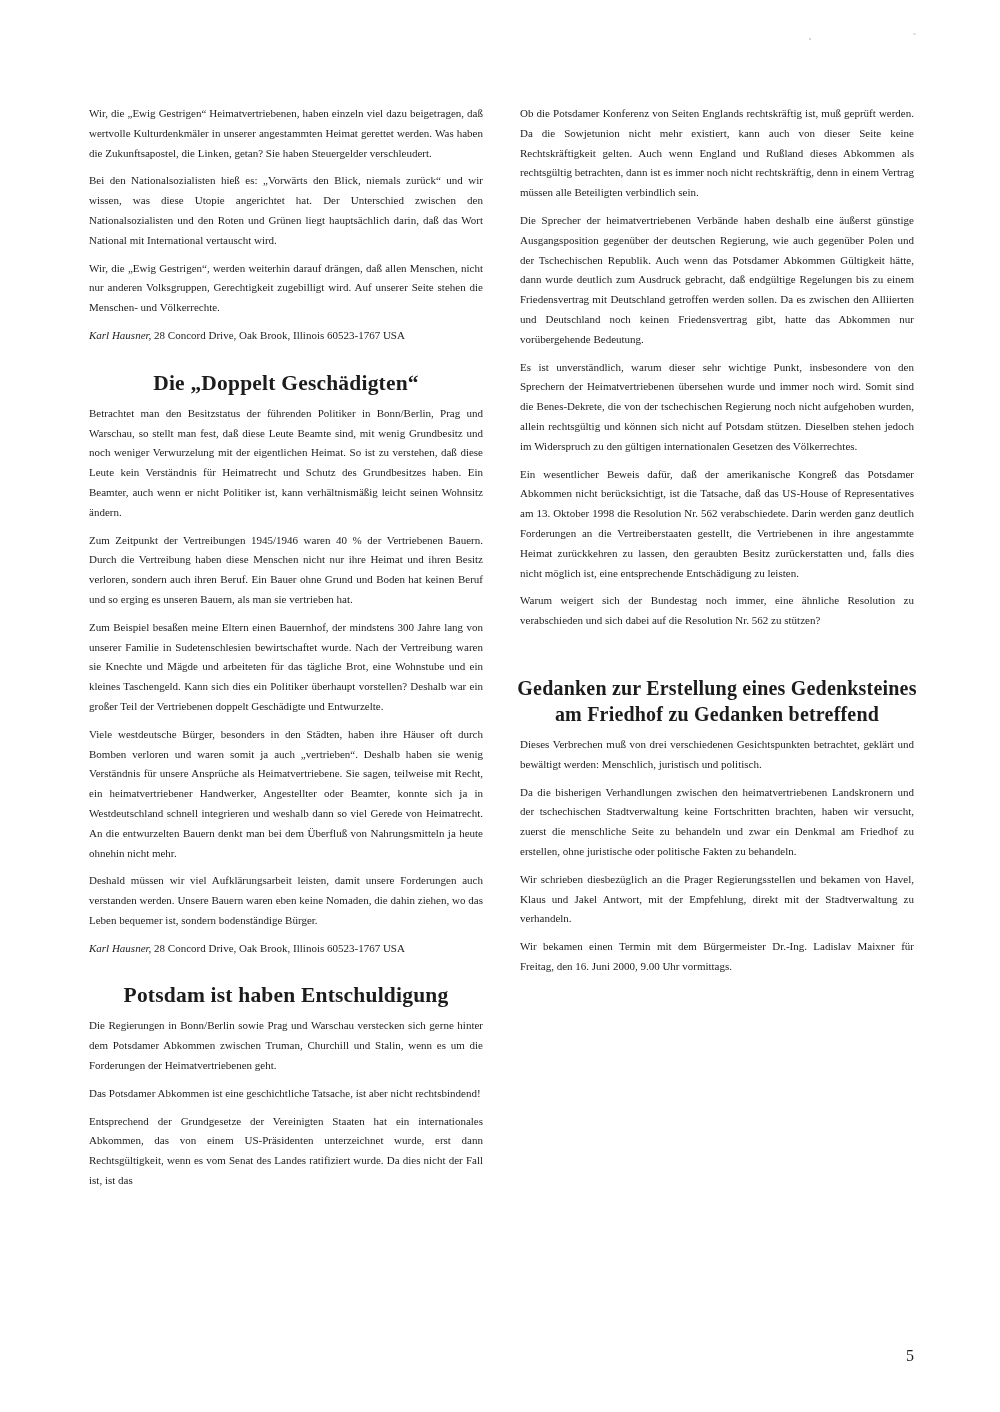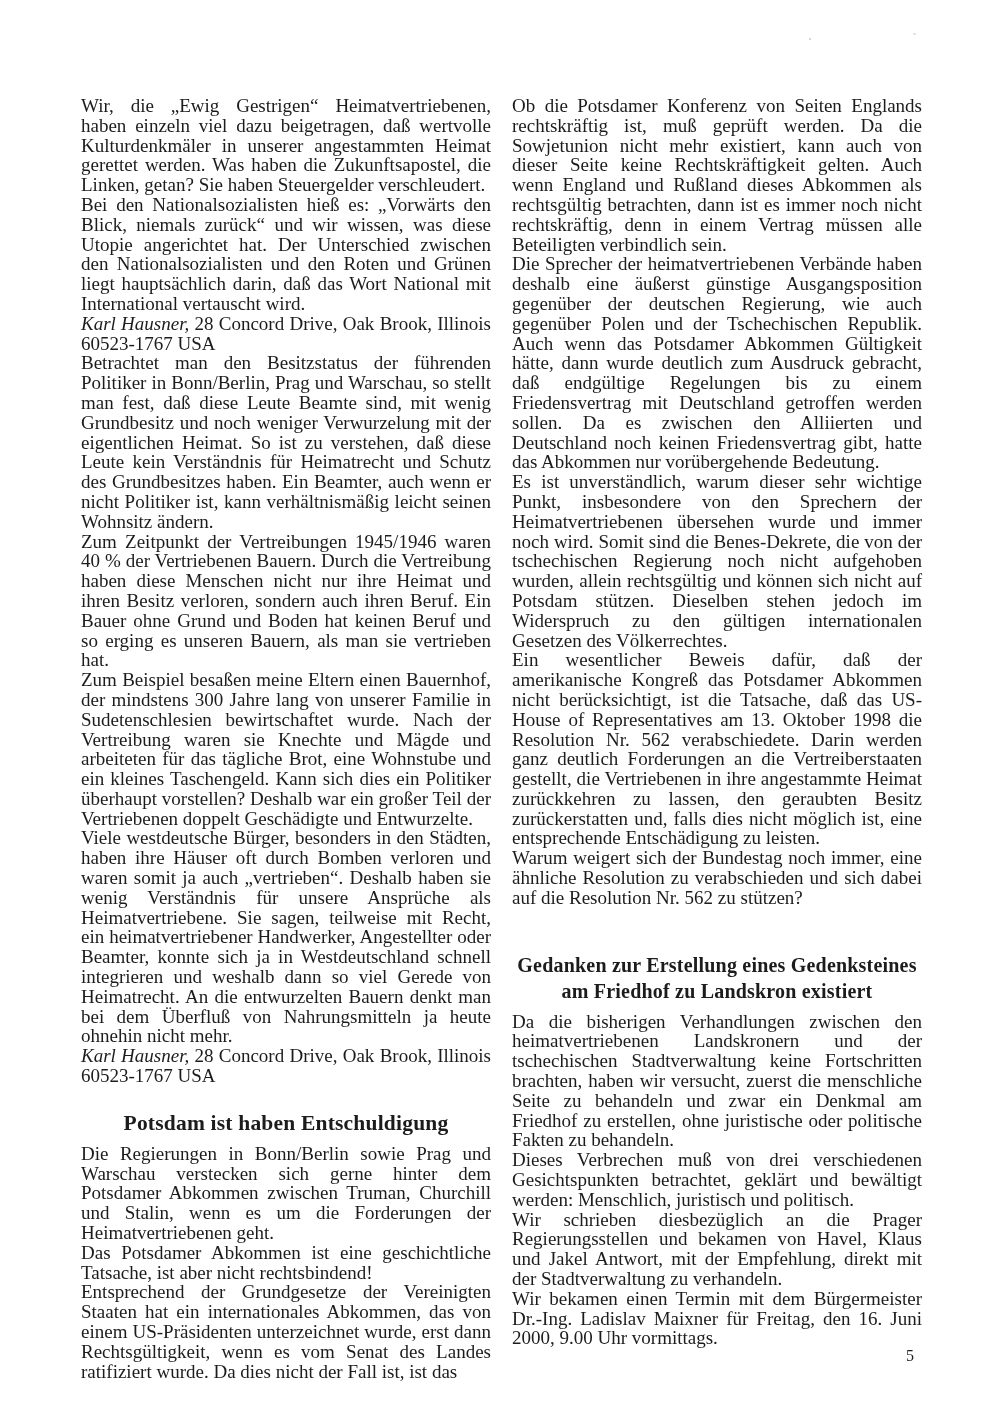--- a/index.html
+++ b/index.html
@@ -22,22 +22,22 @@
   }
   .col {
     position: absolute;
     top: 96px;
     width: 410px;
   }
   .col-left  { left: 81px; }
   .col-right { left: 512px; }
 
   p.body {
-    margin: 0;
-    font-size: 19px;
+    margin: 8px;
+    font-size: 11px;
     line-height: 19.8px;
     text-align: justify;
     text-justify: inter-word;
     hyphens: auto;
     -webkit-hyphens: auto;
   }
   p.body i { }
 
   .h-section {
     margin: 25px 0 8px 0;
@@ -74,41 +74,44 @@
 </head>
 <body>
 
 <div class="page">
   <div class="scan-artifact artifact-1"></div>
   <div class="scan-artifact artifact-2"></div>
 
   <div class="col col-left">
       <p class="body">Wir, die „Ewig Gestrigen“ Heimatvertriebenen, haben einzeln viel dazu beigetragen, daß wertvolle Kulturdenkmäler in unserer angestammten Heimat gerettet werden. Was haben die Zukunftsapostel, die Linken, getan? Sie haben Steuergelder verschleudert.</p>
       <p class="body">Bei den Nationalsozialisten hieß es: „Vorwärts den Blick, niemals zurück“ und wir wissen, was diese Utopie angerichtet hat. Der Unterschied zwischen den Nationalsozialisten und den Roten und Grünen liegt hauptsächlich darin, daß das Wort National mit International vertauscht wird.</p>
+      <p class="body">Wir, die „Ewig Gestrigen“, werden weiterhin darauf drängen, daß allen Menschen, nicht nur anderen Volksgruppen, Gerechtigkeit zugebilligt wird. Auf unserer Seite stehen die Menschen- und Völkerrechte.</p>
       <p class="body"><i>Karl Hausner,</i> 28 Concord Drive, Oak Brook, Illinois 60523-1767 USA</p>
+      <div class="h-section">Die „Doppelt Geschädigten“</div>
       <p class="body">Betrachtet man den Besitzstatus der führenden Politiker in Bonn/Berlin, Prag und Warschau, so stellt man fest, daß diese Leute Beamte sind, mit wenig Grundbesitz und noch weniger Verwurzelung mit der eigentlichen Heimat. So ist zu verstehen, daß diese Leute kein Verständnis für Heimatrecht und Schutz des Grundbesitzes haben. Ein Beamter, auch wenn er nicht Politiker ist, kann verhältnismäßig leicht seinen Wohnsitz ändern.</p>
       <p class="body">Zum Zeitpunkt der Vertreibungen 1945/1946 waren 40 % der Vertriebenen Bauern. Durch die Vertreibung haben diese Menschen nicht nur ihre Heimat und ihren Besitz verloren, sondern auch ihren Beruf. Ein Bauer ohne Grund und Boden hat keinen Beruf und so erging es unseren Bauern, als man sie vertrieben hat.</p>
       <p class="body">Zum Beispiel besaßen meine Eltern einen Bauernhof, der mindstens 300 Jahre lang von unserer Familie in Sudetenschlesien bewirtschaftet wurde. Nach der Vertreibung waren sie Knechte und Mägde und arbeiteten für das tägliche Brot, eine Wohnstube und ein kleines Taschengeld. Kann sich dies ein Politiker überhaupt vorstellen? Deshalb war ein großer Teil der Vertriebenen doppelt Geschädigte und Entwurzelte.</p>
       <p class="body">Viele westdeutsche Bürger, besonders in den Städten, haben ihre Häuser oft durch Bomben verloren und waren somit ja auch „vertrieben“. Deshalb haben sie wenig Verständnis für unsere Ansprüche als Heimatvertriebene. Sie sagen, teilweise mit Recht, ein heimatvertriebener Handwerker, Angestellter oder Beamter, konnte sich ja in Westdeutschland schnell integrieren und weshalb dann so viel Gerede von Heimatrecht. An die entwurzelten Bauern denkt man bei dem Überfluß von Nahrungsmitteln ja heute ohnehin nicht mehr.</p>
+      <p class="body">Deshald müssen wir viel Aufklärungsarbeit leisten, damit unsere Forderungen auch verstanden werden. Unsere Bauern waren eben keine Nomaden, die dahin ziehen, wo das Leben bequemer ist, sondern bodenständige Bürger.</p>
       <p class="body"><i>Karl Hausner,</i> 28 Concord Drive, Oak Brook, Illinois 60523-1767 USA</p>
       <div class="h-section">Potsdam ist haben Entschuldigung</div>
       <p class="body">Die Regierungen in Bonn/Berlin sowie Prag und Warschau verstecken sich gerne hinter dem Potsdamer Abkommen zwischen Truman, Churchill und Stalin, wenn es um die Forderungen der Heimatvertriebenen geht.</p>
       <p class="body">Das Potsdamer Abkommen ist eine geschichtliche Tatsache, ist aber nicht rechtsbindend!</p>
       <p class="body">Entsprechend der Grundgesetze der Vereinigten Staaten hat ein internationales Abkommen, das von einem US-Präsidenten unterzeichnet wurde, erst dann Rechtsgültigkeit, wenn es vom Senat des Landes ratifiziert wurde. Da dies nicht der Fall ist, ist das</p>
     </div>
   <div class="col col-right">
       <p class="body">Ob die Potsdamer Konferenz von Seiten Englands rechtskräftig ist, muß geprüft werden. Da die Sowjetunion nicht mehr existiert, kann auch von dieser Seite keine Rechtskräftigkeit gelten. Auch wenn England und Rußland dieses Abkommen als rechtsgültig betrachten, dann ist es immer noch nicht rechtskräftig, denn in einem Vertrag müssen alle Beteiligten verbindlich sein.</p>
       <p class="body">Die Sprecher der heimatvertriebenen Verbände haben deshalb eine äußerst günstige Ausgangsposition gegenüber der deutschen Regierung, wie auch gegenüber Polen und der Tschechischen Republik. Auch wenn das Potsdamer Abkommen Gültigkeit hätte, dann wurde deutlich zum Ausdruck gebracht, daß endgültige Regelungen bis zu einem Friedensvertrag mit Deutschland getroffen werden sollen. Da es zwischen den Alliierten und Deutschland noch keinen Friedensvertrag gibt, hatte das Abkommen nur vorübergehende Bedeutung.</p>
       <p class="body">Es ist unverständlich, warum dieser sehr wichtige Punkt, insbesondere von den Sprechern der Heimatvertriebenen übersehen wurde und immer noch wird. Somit sind die Benes-Dekrete, die von der tschechischen Regierung noch nicht aufgehoben wurden, allein rechtsgültig und können sich nicht auf Potsdam stützen. Dieselben stehen jedoch im Widerspruch zu den gültigen internationalen Gesetzen des Völkerrechtes.</p>
       <p class="body">Ein wesentlicher Beweis dafür, daß der amerikanische Kongreß das Potsdamer Abkommen nicht berücksichtigt, ist die Tatsache, daß das US-House of Representatives am 13. Oktober 1998 die Resolution Nr. 562 verabschiedete. Darin werden ganz deutlich Forderungen an die Vertreiberstaaten gestellt, die Vertriebenen in ihre angestammte Heimat zurückkehren zu lassen, den geraubten Besitz zurückerstatten und, falls dies nicht möglich ist, eine entsprechende Entschädigung zu leisten.</p>
       <p class="body">Warum weigert sich der Bundestag noch immer, eine ähnliche Resolution zu verabschieden und sich dabei auf die Resolution Nr. 562 zu stützen?</p>
       <div class="h-section multi">
         <div>Gedanken zur Erstellung eines Gedenksteines</div>
-        <div>am Friedhof zu Landskron existiert</div>
+        <div>am Friedhof zu Gedanken betreffend</div>
       </div>
+      <p class="body">Dieses Verbrechen muß von drei verschiedenen Gesichtspunkten betrachtet, geklärt und bewältigt werden: Menschlich, juristisch und politisch.</p>
       <p class="body">Da die bisherigen Verhandlungen zwischen den heimatvertriebenen Landskronern und der tschechischen Stadtverwaltung keine Fortschritten brachten, haben wir versucht, zuerst die menschliche Seite zu behandeln und zwar ein Denkmal am Friedhof zu erstellen, ohne juristische oder politische Fakten zu behandeln.</p>
-      <p class="body">Dieses Verbrechen muß von drei verschiedenen Gesichtspunkten betrachtet, geklärt und bewältigt werden: Menschlich, juristisch und politisch.</p>
       <p class="body">Wir schrieben diesbezüglich an die Prager Regierungsstellen und bekamen von Havel, Klaus und Jakel Antwort, mit der Empfehlung, direkt mit der Stadtverwaltung zu verhandeln.</p>
       <p class="body">Wir bekamen einen Termin mit dem Bürgermeister Dr.-Ing. Ladislav Maixner für Freitag, den 16. Juni 2000, 9.00 Uhr vormittags.</p>
     </div>
 
   <div class="page-number">5</div>
 </div>
 
 </body></html>

